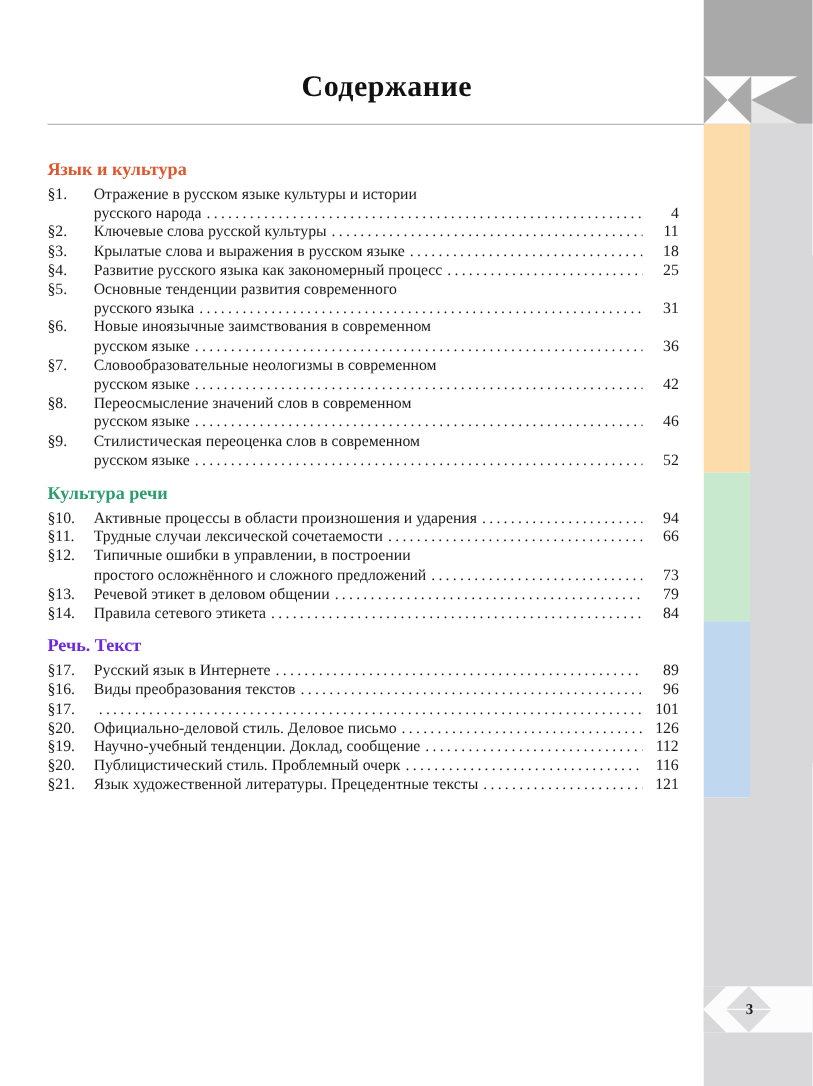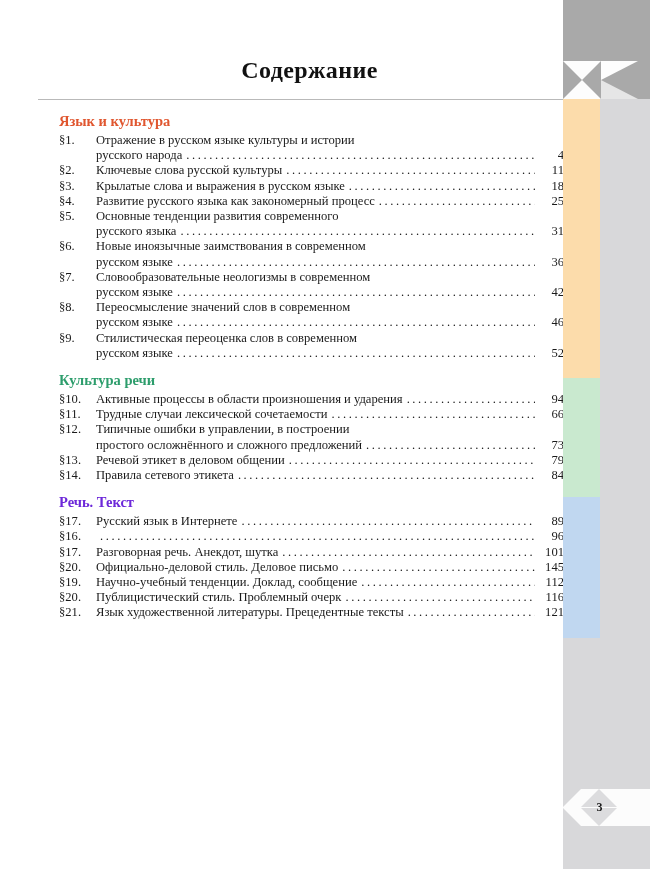--- a/index.html
+++ b/index.html
@@ -161,23 +161,22 @@
     left: 38px;
     top: 99px;
     width: 562px;
     height: 1px;
     background: #b9b9b9;
   }
 
   #toc {
     position: absolute;
     left: 38px;
-    top: 113px;
+    top: 128px;
     width: 505px;
-    margin-left: 21px;
   }
 
   .section { margin: 0; }
   .section-heading {
     font-size: 14.5px;
     font-weight: bold;
     margin: 0 0 3px 0;
     line-height: 17px;
   }
   .sec-lang  { color: #e0562f; }
@@ -462,46 +461,46 @@
                 <span class="pagenum">89</span>
               </div>
             </div>
           </div>
         </div>
         <div class="entry">
           <div class="entry-row">
             <div class="entry-num">§16.</div>
             <div class="entry-body">
               <div class="line">
+                <span class="line-text">Виды преобразования текстов</span>
                 <span class="leader">................................................................................</span>
                 <span class="pagenum">96</span>
               </div>
             </div>
           </div>
         </div>
         <div class="entry">
           <div class="entry-row">
             <div class="entry-num">§17.</div>
             <div class="entry-body">
               <div class="line">
-                <span class="line-text">Разговорная речь. Анекдот, шутка</span>
                 <span class="leader">................................................................................</span>
                 <span class="pagenum">101</span>
               </div>
             </div>
           </div>
         </div>
         <div class="entry">
           <div class="entry-row">
             <div class="entry-num">§20.</div>
             <div class="entry-body">
               <div class="line">
                 <span class="line-text">Официально-деловой стиль. Деловое письмо</span>
                 <span class="leader">................................................................................</span>
-                <span class="pagenum">145</span>
+                <span class="pagenum">126</span>
               </div>
             </div>
           </div>
         </div>
         <div class="entry">
           <div class="entry-row">
             <div class="entry-num">§19.</div>
             <div class="entry-body">
               <div class="line">
                 <span class="line-text">Научно-учебный тенденции. Доклад, сообщение</span>

